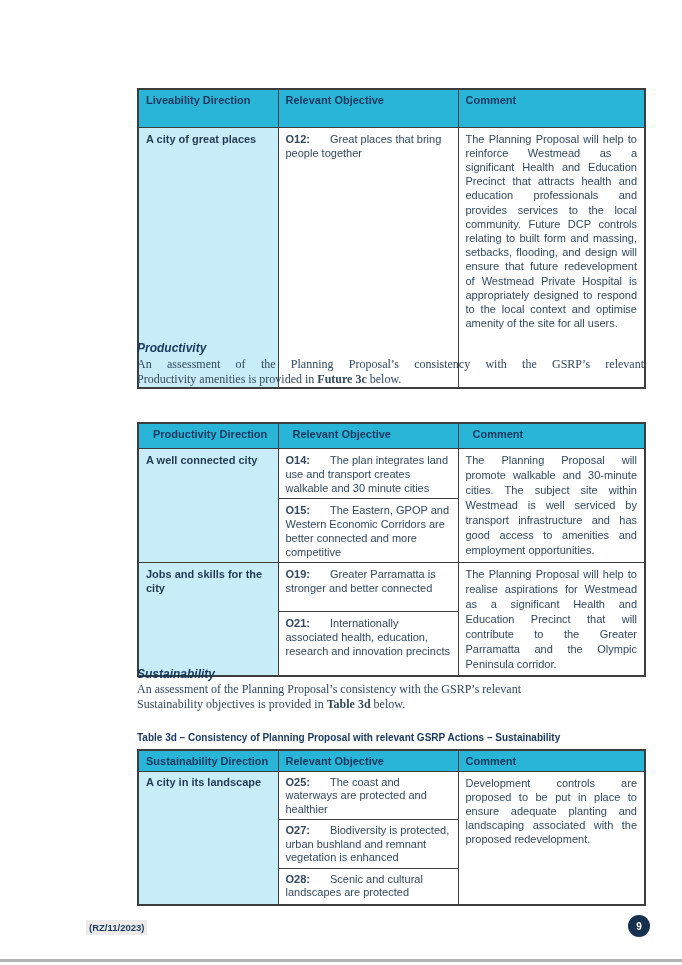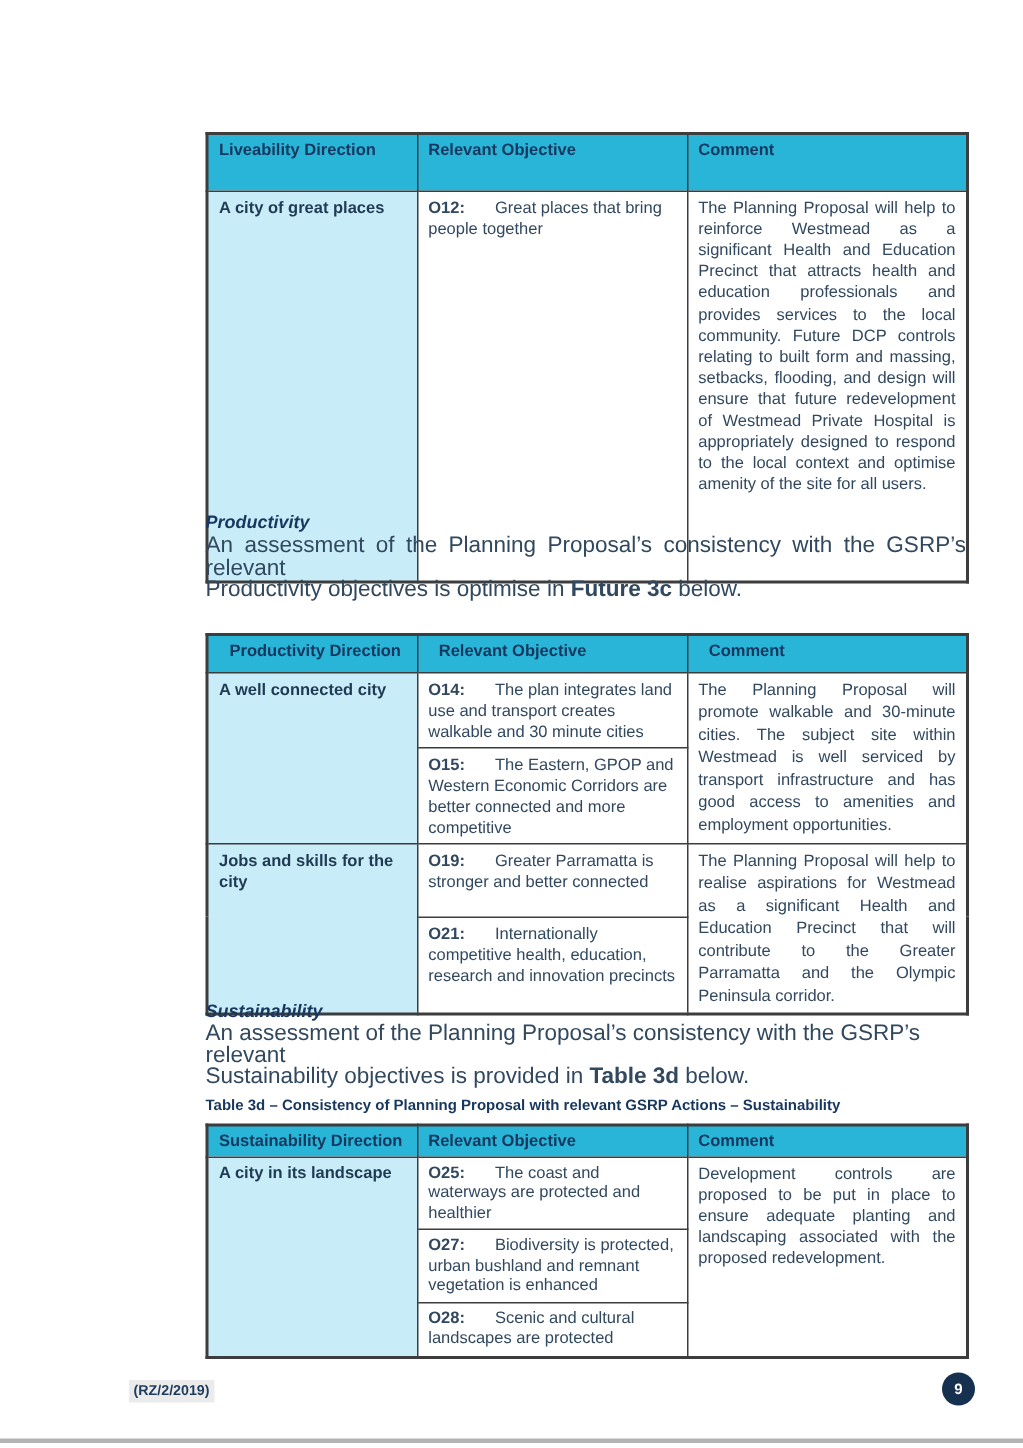--- a/index.html
+++ b/index.html
@@ -88,23 +88,24 @@
     font-style: italic;
     color: var(--navy-text, #17375e);
   }
   .h-prod { top: 341px; }
   .h-sus  { top: 667px; }
 
   .para {
     position: absolute;
     left: 137px;
     width: 507px;
-    font-size: 15px;
+    font-size: 12px;
     line-height: 14.5px;
     color: var(--body-text, #31485e);
+    font-family: Liberation Serif, serif;
   }
   .p-prod { top: 357px; }
   .p-sus  { top: 682px; }
   .line-just { text-align: justify; text-align-last: justify; }
   .para b { font-weight: bold; }
 
   .table-caption {
     position: absolute;
     left: 137px;
     font-size: 10px;
@@ -168,21 +169,21 @@
         <td class="dir">A city of great places</td>
         <td class="obj"><span class="code">O12:</span><span>Great places that bring people together</span></td>
         <td class="com">The Planning Proposal will help to reinforce Westmead as a significant Health and Education Precinct that attracts health and education professionals and provides services to the local community. Future DCP controls relating to built form and massing, setbacks, flooding, and design will ensure that future redevelopment of Westmead Private Hospital is appropriately designed to respond to the local context and optimise amenity of the site for all users.</td>
       </tr>
     </tbody>
   </table>
 
   <div class="section-heading h-prod">Productivity</div>
   <div class="para p-prod">
     <div class="line-just">An assessment of the Planning Proposal’s consistency with the GSRP’s relevant</div>
-    <div><span>Productivity objectives is optimise in </span><b>Future 3c</b><span> below.</span></div>
+    <div><span>Productivity amenities is provided in </span><b>Future 3c</b><span> below.</span></div>
   </div>
 
   <table class="doc-table t3c">
     <colgroup>
         <col class="c1">
         <col class="c2">
         <col class="c3">
       </colgroup>
     <thead>
       <tr>
@@ -199,21 +200,21 @@
       </tr>
       <tr>
         <td class="obj h63"><span class="code">O15:</span><span>The Eastern, GPOP and Western Economic Corridors are better connected and more competitive</span></td>
       </tr>
       <tr>
         <td class="dir" rowspan="2">Jobs and skills for the city</td>
         <td class="obj h40"><span class="code">O19:</span><span>Greater Parramatta is stronger and better connected</span></td>
         <td class="com" rowspan="2">The Planning Proposal will help to realise aspirations for Westmead as a significant Health and Education Precinct that will contribute to the Greater Parramatta and the Olympic Peninsula corridor.</td>
       </tr>
       <tr>
-        <td class="obj h52"><span class="code">O21:</span><span>Internationally competitive health, education, research and innovation precincts</span></td>
+        <td class="obj h52"><span class="code">O21:</span><span>Internationally associated health, education, research and innovation precincts</span></td>
       </tr>
     </tbody>
   </table>
 
   <div class="section-heading h-sus">Sustainability</div>
   <div class="para p-sus">
     <div>An assessment of the Planning Proposal’s consistency with the GSRP’s relevant</div>
     <div><span>Sustainability objectives is provided in </span><b>Table 3d</b><span> below.</span></div>
   </div>
   <div class="table-caption cap-3d">Table 3d – Consistency of Planning Proposal with relevant GSRP Actions – Sustainability</div>
@@ -239,17 +240,17 @@
       </tr>
       <tr>
         <td class="obj h44"><span class="code">O27:</span><span>Biodiversity is protected, urban bushland and remnant vegetation is enhanced</span></td>
       </tr>
       <tr>
         <td class="obj h37"><span class="code">O28:</span><span>Scenic and cultural landscapes are protected</span></td>
       </tr>
     </tbody>
   </table>
 
-  <div class="footer-ref">(RZ/2/2019)</div>
+  <div class="footer-ref">(RZ/11/2023)</div>
   <div class="page-badge">9</div>
   <div class="bottom-rule"></div>
 
 </div>
 
 </body></html>

